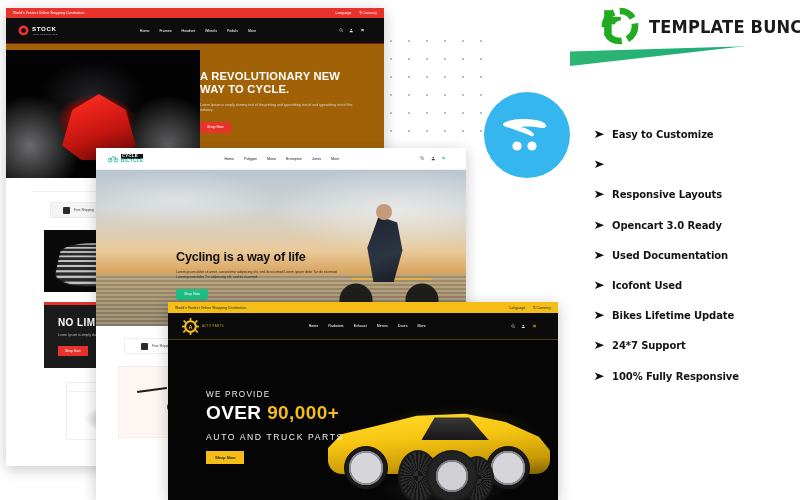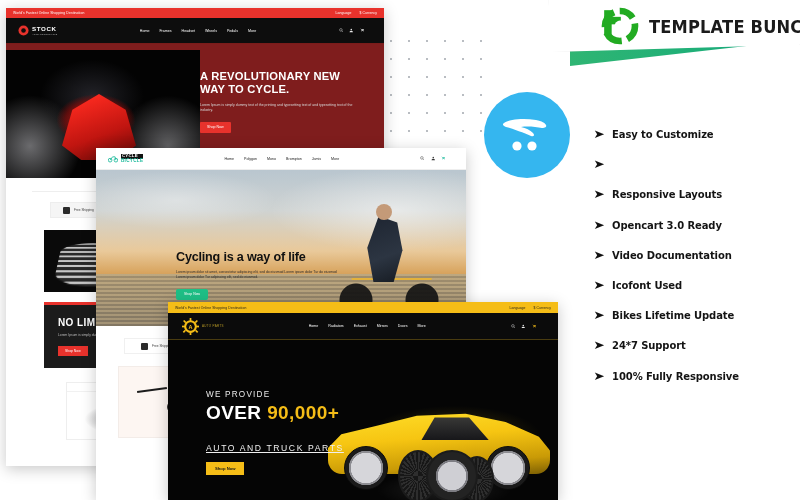--- a/index.html
+++ b/index.html
@@ -78,21 +78,21 @@
   .mock-logo-box { display:flex; align-items:center; gap:3px; }
   .nav-links { display:flex; gap:10px; margin-left:auto; }
   .nav-link { font-size:3.6px; white-space:nowrap; }
   .nav-icons { display:flex; gap:6px; margin-left:auto; padding-right:8px; align-items:center; }
   .ni { width:4.5px; height:4.5px; opacity:.92; }
 
   
   #mock1 { left:6px; top:8px; width:378px; height:458px; }
   #mock1 .mock-topbar { height:10px; background:#e8322c; }
   #mock1 .mock-nav { height:26px; background:#0d0d0d; padding:0 12px; border-bottom:1px solid #7a1c1a;}
-  .hero1 { position:relative; width:100%; height:134px; background:#7f1d1d; overflow:hidden; }
+  .hero1 { position:relative; width:100%; height:134px; background:#a16207; overflow:hidden; }
   .moto {
     position:absolute; left:-6px; top:6px; width:200px; height:128px;
     background:
       radial-gradient(ellipse 52px 34px at 96px 70px, rgba(255,40,30,0.95), rgba(150,12,10,0.6) 58%, rgba(0,0,0,0) 76%),
       radial-gradient(ellipse 74px 52px at 92px 46px, rgba(60,60,70,0.55), rgba(0,0,0,0) 70%),
       radial-gradient(circle at 30px 96px, rgba(210,210,215,0.5), rgba(0,0,0,0) 26%),
       radial-gradient(circle at 168px 96px, rgba(210,210,215,0.45), rgba(0,0,0,0) 26%),
       #030303;
   }
   .moto:after{
@@ -185,21 +185,21 @@
   
   #mock3 { left:168px; top:302px; width:390px; height:198px; }
   #mock3 .mock-topbar { height:11px; background:#f5bd17; color:#1d1d1d; }
   #mock3 .mock-nav { height:27px; background:#0b0b0b; padding:0 14px; border-bottom:1px solid #4a3c10;}
   .gear-logo { width:17px; height:17px; position:relative; }
   .hero3 { position:relative; width:100%; height:160px; background:#050505; overflow:hidden; }
   .hero3-copy { position:absolute; left:38px; top:50px; width:190px; color:#fff; }
   .h3-pre { font-size:8.2px; letter-spacing:1.2px; color:#e9e9e9; }
   .h3-big { font-size:19px; font-weight:bold; letter-spacing:.4px; margin-top:3px; }
   .h3-big em { font-style:normal; color:#f5bd17; }
-  .h3-sub { font-size:8.6px; letter-spacing:1.6px; color:#efefef; margin-top:19px;text-decoration:underline; }
+  .h3-sub { font-size:8.6px; letter-spacing:1.6px; color:#efefef; margin-top:8px; }
   .btn-yellow { margin-top:9px; display:inline-block; background:#f5bd17; color:#1a1a1a;
                 font-size:4.2px; font-weight:bold; padding:4px 9px; }
   .car {
     position:absolute; right:-6px; bottom:-4px; width:250px; height:126px;
     background:
       radial-gradient(ellipse 96px 26px at 130px 112px, rgba(255,255,255,.10), rgba(0,0,0,0) 70%),
       radial-gradient(ellipse 120px 42px at 140px 58px, rgba(255,210,30,.22), rgba(0,0,0,0) 72%);
   }
   .car-body {
     position:absolute; left:14px; top:34px; width:222px; height:62px;
@@ -506,21 +506,21 @@
     <div class="feature">
       <span class="feature-arrow">➤</span>
       <span class="feature-label">Responsive Layouts</span>
     </div>
     <div class="feature">
       <span class="feature-arrow">➤</span>
       <span class="feature-label">Opencart 3.0 Ready</span>
     </div>
     <div class="feature">
       <span class="feature-arrow">➤</span>
-      <span class="feature-label">Video Documentation</span>
+      <span class="feature-label">Used Documentation</span>
     </div>
     <div class="feature">
       <span class="feature-arrow">➤</span>
       <span class="feature-label">Icofont Used</span>
     </div>
     <div class="feature">
       <span class="feature-arrow">➤</span>
       <span class="feature-label">Bikes Lifetime Update</span>
     </div>
     <div class="feature">

